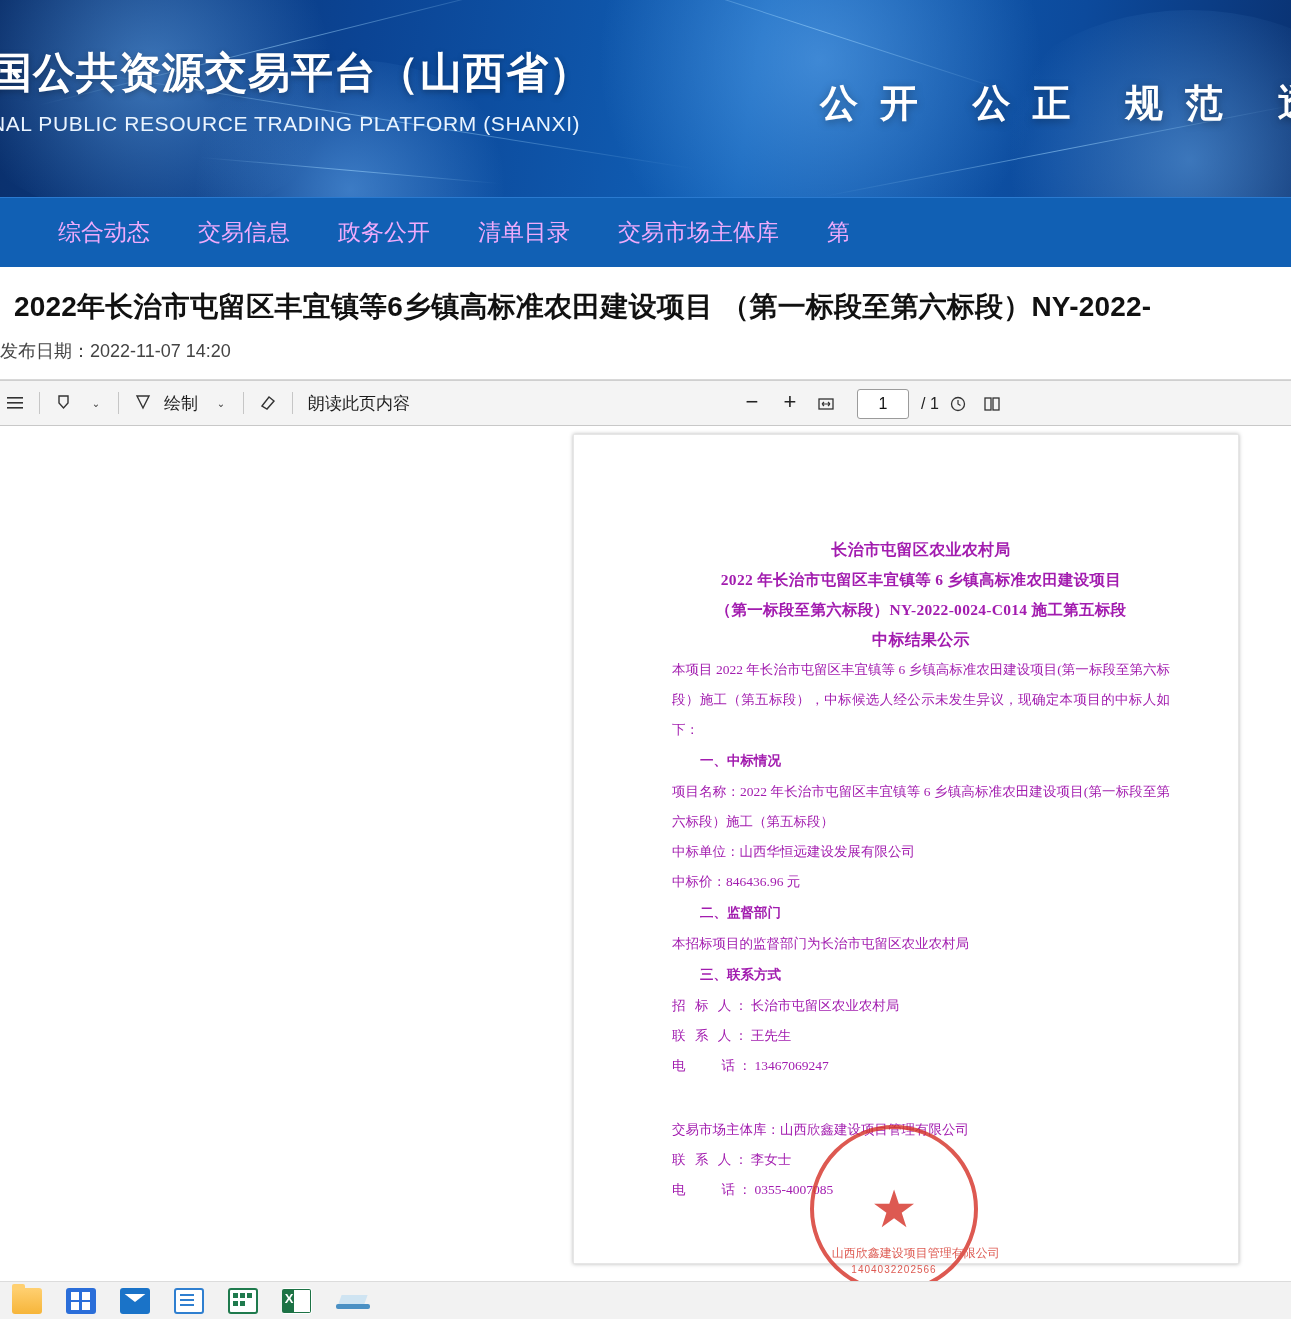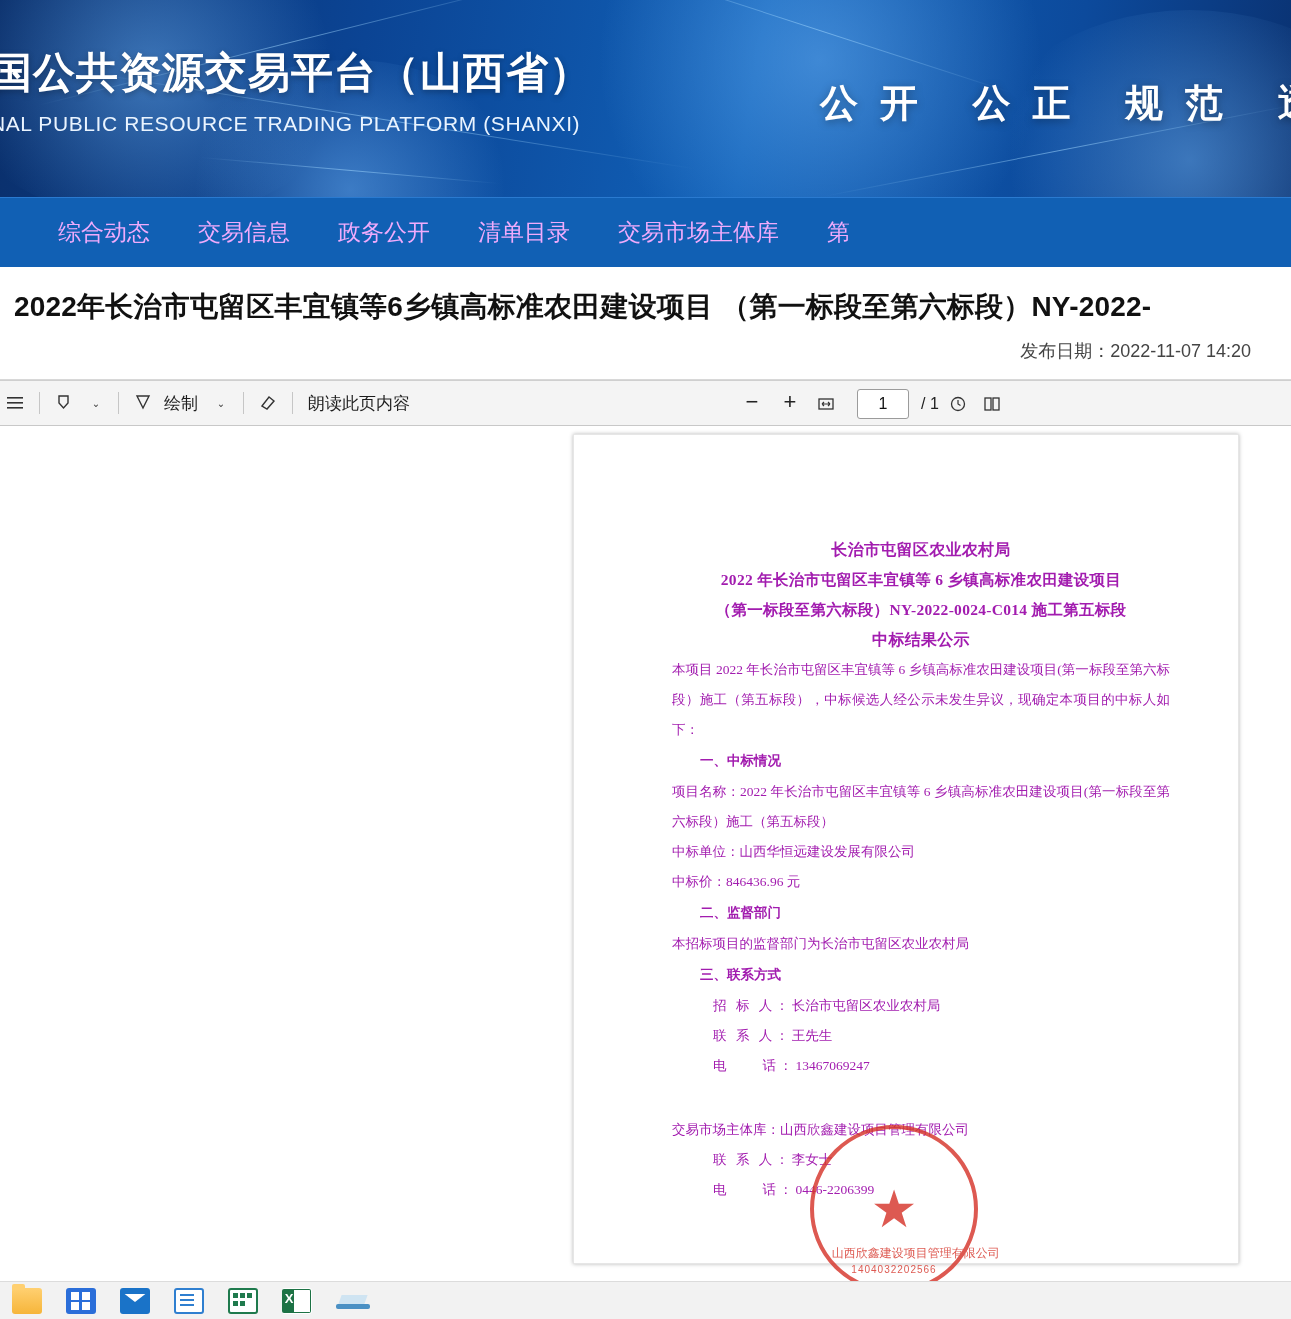--- a/index.html
+++ b/index.html
@@ -108,21 +108,21 @@
     font-weight: bold;
     color: #111111;
     white-space: nowrap;
     letter-spacing: 0.2px;
   }
   .publish-date {
     position: absolute;
     left: 0;
     right: 0;
     top: 72px;
-    text-align: right;
+    text-align: left;
     font-size: 18px;
     color: #444444;
     padding-right: 40px;
   }
 
   
   .pdf-toolbar {
     position: relative;
     width: 1291px;
     height: 46px;
@@ -217,21 +217,21 @@
   }
   .doc-p.first { text-indent: 0; }
   .sec-title {
     font-size: 13.5px;
     font-weight: bold;
     line-height: 32px;
     padding-left: 28px;
   }
   .indent1 { padding-left: 0px; }
   .kv { font-size: 13.5px; line-height: 30px; }
-  .kv .k { letter-spacing: 3px; margin-left: 41px; }
+  .kv .k { letter-spacing: 3px; }
   .stamp {
     position: absolute;
     left: 236px;
     top: 690px;
     width: 168px;
     height: 168px;
     border: 4px solid #d6352b;
     border-radius: 50%;
     opacity: 0.82;
     pointer-events: none;
@@ -455,21 +455,21 @@
 
       <div style="height:34px"></div>
 
       <div class="kv">
         <span>交易市场主体库：</span><span>山西欣鑫建设项目管理有限公司</span>
       </div>
       <div class="kv">
         <span class="k">联 系 人：</span><span>李女士</span>
       </div>
       <div class="kv">
-        <span class="k">电　　话：</span><span>0446-2206399</span>
+        <span class="k">电　　话：</span><span>0355-4007085</span>
       </div>
     </div>
 
     <div class="stamp">
       <div class="star">★</div>
       <div class="ring-text">
         <span style="transform:rotate(-120deg) translate(0,-72px) rotate(120deg)">山西欣鑫建设项目管理有限公司</span>
       </div>
       <div class="bottom-num">1404032202566</div>
     </div>

